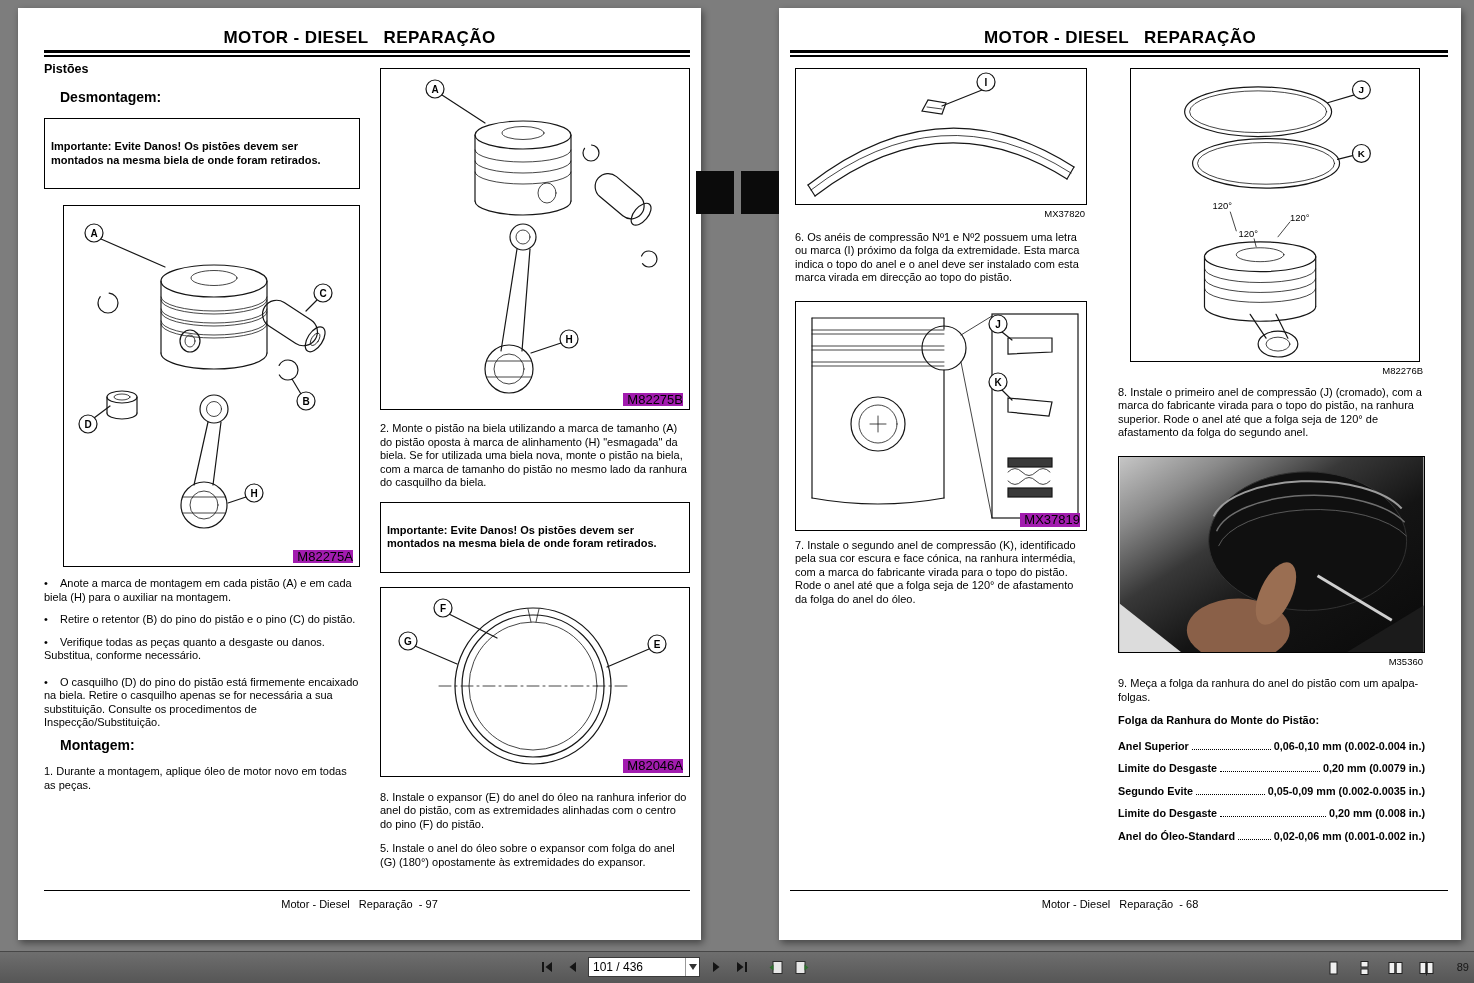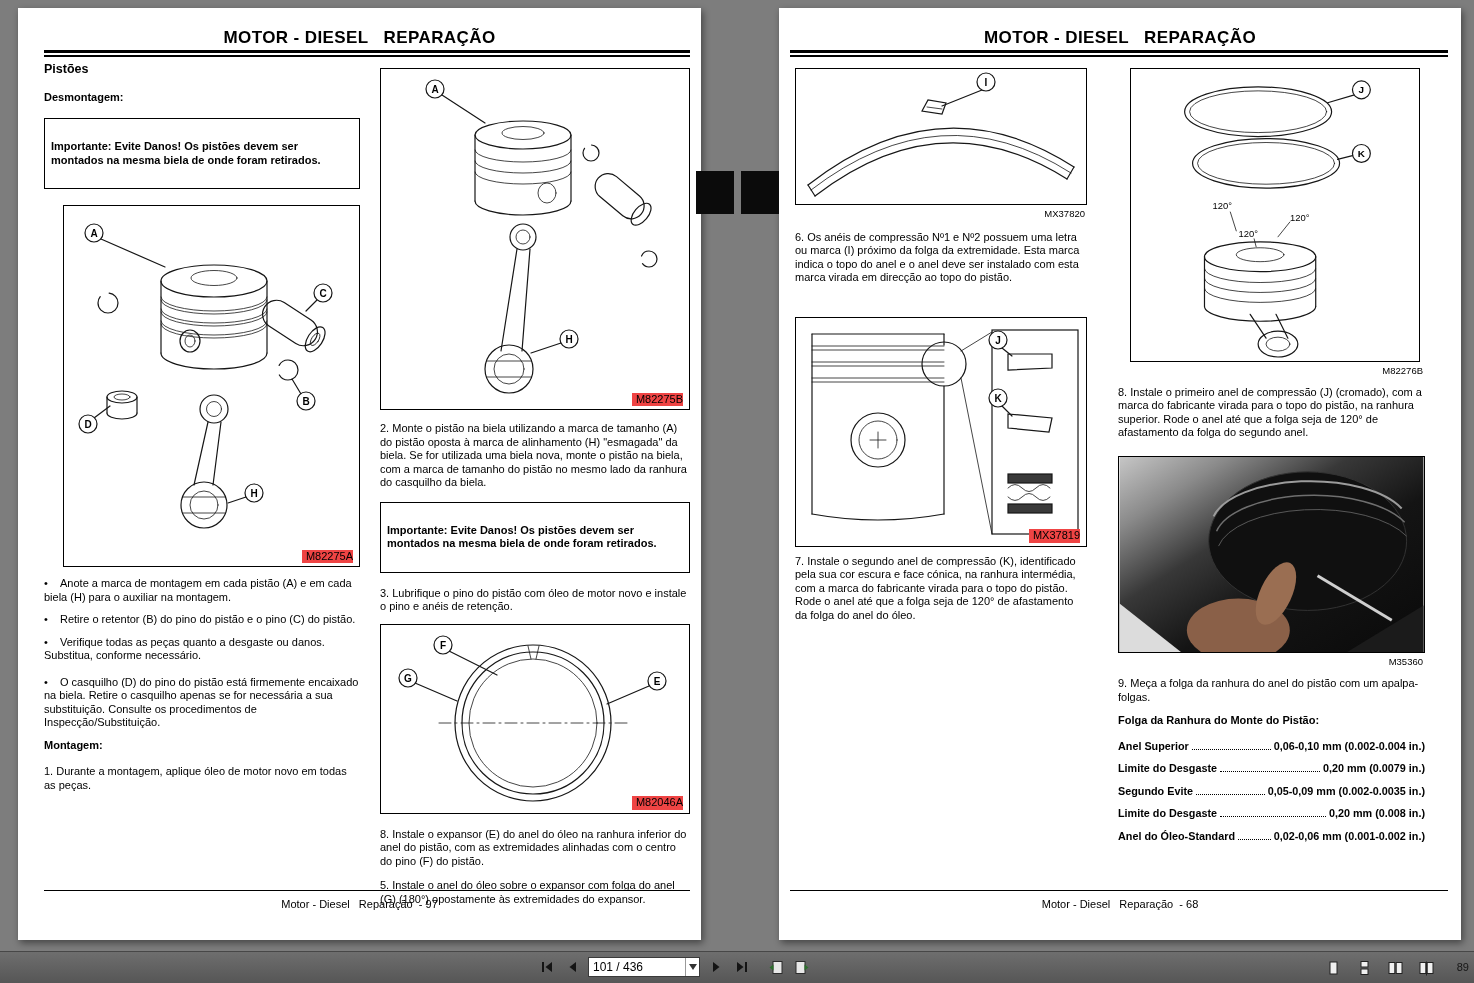--- a/index.html
+++ b/index.html
@@ -17,34 +17,34 @@
   .pg-header{
     position:absolute;top:20px;left:0;right:0;text-align:center;
     font-size:17px;font-weight:bold;letter-spacing:.4px;white-space:pre;
   }
   .rule2{position:absolute;top:42px;height:2px;border-top:3px solid #000;border-bottom:2px solid #000;}
   #left-page .rule2{left:26px;width:646px;}
   #right-page .rule2{left:11px;width:658px;}
   .col{position:absolute;font-size:11px;line-height:13.5px;}
   .col p{margin:0 0 9px;}
   .h1{font-size:12.5px;font-weight:bold;margin:0 0 14px;}
-  .h2{font-size:11px;font-weight:bold;margin:0 0 14px;}
+  .h2{font-size:14px;font-weight:bold;margin:0 16px 14px;}
   .impbox{border:1.5px solid #000;padding:21px 6px;font-weight:bold;margin:8px 0 16px;line-height:13.5px;}
   .bullet{margin:0 0 9px;}
   .bullet::before{content:"\2022";display:inline-block;width:16px;}
   .fig{border:1.2px solid #000;position:relative;box-sizing:border-box;background:#fff;}
   .fig svg{display:block;width:100%;height:100%;}
   .fig svg.line path,.fig svg.line line,.fig svg.line circle,.fig svg.line ellipse,
   .fig svg.line rect,.fig svg.line polygon{stroke:#161616;stroke-width:1.2;fill:none;stroke-linecap:round;}
   .fig svg.line .lblc{fill:#fff;}
   .fig svg.line .thin{stroke-width:.8;}
   .fig svg.line .fill-dark{fill:#3a3a3a;}
   .fig svg.line text{stroke:none;fill:#000;font:bold 10px "Liberation Sans",sans-serif;text-anchor:middle;}
   .fig svg.line text.angle{font:9.5px "Liberation Sans",sans-serif;}
-  .figcap{position:absolute;right:6px;bottom:3px;font-size:11px;background:#ef4444;padding-left:4px;}
+  .figcap{position:absolute;right:6px;bottom:3px;font-size:13px;background:#a21caf;padding-left:4px;}
   .figcap-out{text-align:right;font-size:9.5px;margin:2px 2px 0 0;}
   .pg-footer-rule{position:absolute;top:882px;border-top:1.5px solid #000;height:0;}
   #left-page .pg-footer-rule{left:26px;width:646px;}
   #right-page .pg-footer-rule{left:11px;width:658px;}
   .pg-footer{position:absolute;top:890px;left:0;right:0;text-align:center;font-size:11px;white-space:pre;}
   .spec-title{font-weight:bold;margin:0 0 12px;}
   .specrow{display:flex;align-items:baseline;font-weight:bold;font-size:10.8px;margin-bottom:9px;}
   .leader{flex:1 1 auto;border-bottom:1.6px dotted #000;margin:0 3px 2px;min-width:8px;}
   .specval{text-align:right;max-width:62%;}
   .gutter-tab{position:absolute;top:171px;width:38px;height:43px;background:#0b0b0b;}
@@ -195,21 +195,20 @@
           <line x1="180" y1="274" x2="150" y2="284"></line>
           <circle class="lblc" cx="188" cy="270" r="9"></circle>
           <text x="188" y="273.5">H</text>
         </g>
       </svg>
       <div class="figcap">M82275B</div>
     </div>
 
     <p style="margin-bottom:12px;">2. Monte o pistão na biela utilizando a marca de tamanho (A) do pistão oposta à marca de alinhamento (H) "esmagada" da biela. Se for utilizada uma biela nova, monte o pistão na biela, com a marca de tamanho do pistão no mesmo lado da ranhura do casquilho da biela.</p>
     <div class="impbox" style="margin-bottom:14px;">Importante: Evite Danos! Os pistões devem ser montados na mesma biela de onde foram retirados.</div>
-    <p style="margin-bottom:10px;">3. Lubrifique o pino do pistão com óleo de motor novo e instale o pino e anéis de retenção.</p>
 
     <div class="fig" style="width:310px;height:190px;margin-bottom:14px;">
       <svg class="line" viewBox="0 0 308 188">
         <circle cx="152" cy="98" r="78"></circle>
         <circle cx="152" cy="98" r="71"></circle>
         <circle cx="152" cy="98" r="64" class="thin"></circle>
         <path d="M58 98 H246" stroke-dasharray="12 4 2 4" class="thin"></path>
         <line x1="147" y1="21" x2="150" y2="34" class="thin"></line>
         <line x1="158" y1="21" x2="155" y2="34" class="thin"></line>
         <g>
@@ -255,21 +254,21 @@
         <line x1="131" y1="38" x2="146" y2="40" class="thin"></line>
         <g>
           <line x1="186" y1="21" x2="146" y2="37"></line>
           <circle class="lblc" cx="190" cy="13" r="9"></circle>
           <text x="190" y="16.5">I</text>
         </g>
       </svg>
     </div>
     <div class="figcap-out" style="margin-bottom:10px;">MX37820</div>
 
-    <p style="margin-bottom:32px;">6. Os anéis de compressão Nº1 e Nº2 possuem uma letra ou marca (I) próximo da folga da extremidade. Esta marca indica o topo do anel e o anel deve ser instalado com esta marca virada em direcção ao topo do pistão.</p>
+    <p style="margin-bottom:16px;">6. Os anéis de compressão Nº1 e Nº2 possuem uma letra ou marca (I) próximo da folga da extremidade. Esta marca indica o topo do anel e o anel deve ser instalado com esta marca virada em direcção ao topo do pistão.</p>
 
     <div class="fig" style="width:292px;height:230px;margin-bottom:8px;">
       <svg class="line" viewBox="0 0 290 228">
 
         <path d="M16 16 H148"></path>
         <line x1="16" y1="16" x2="16" y2="196"></line>
         <line x1="148" y1="16" x2="148" y2="27"></line>
         <line x1="148" y1="68" x2="148" y2="196"></line>
         <path d="M16 196 Q82 208 148 196"></path>
         <line x1="16" y1="28" x2="148" y2="28" class="thin"></line>

